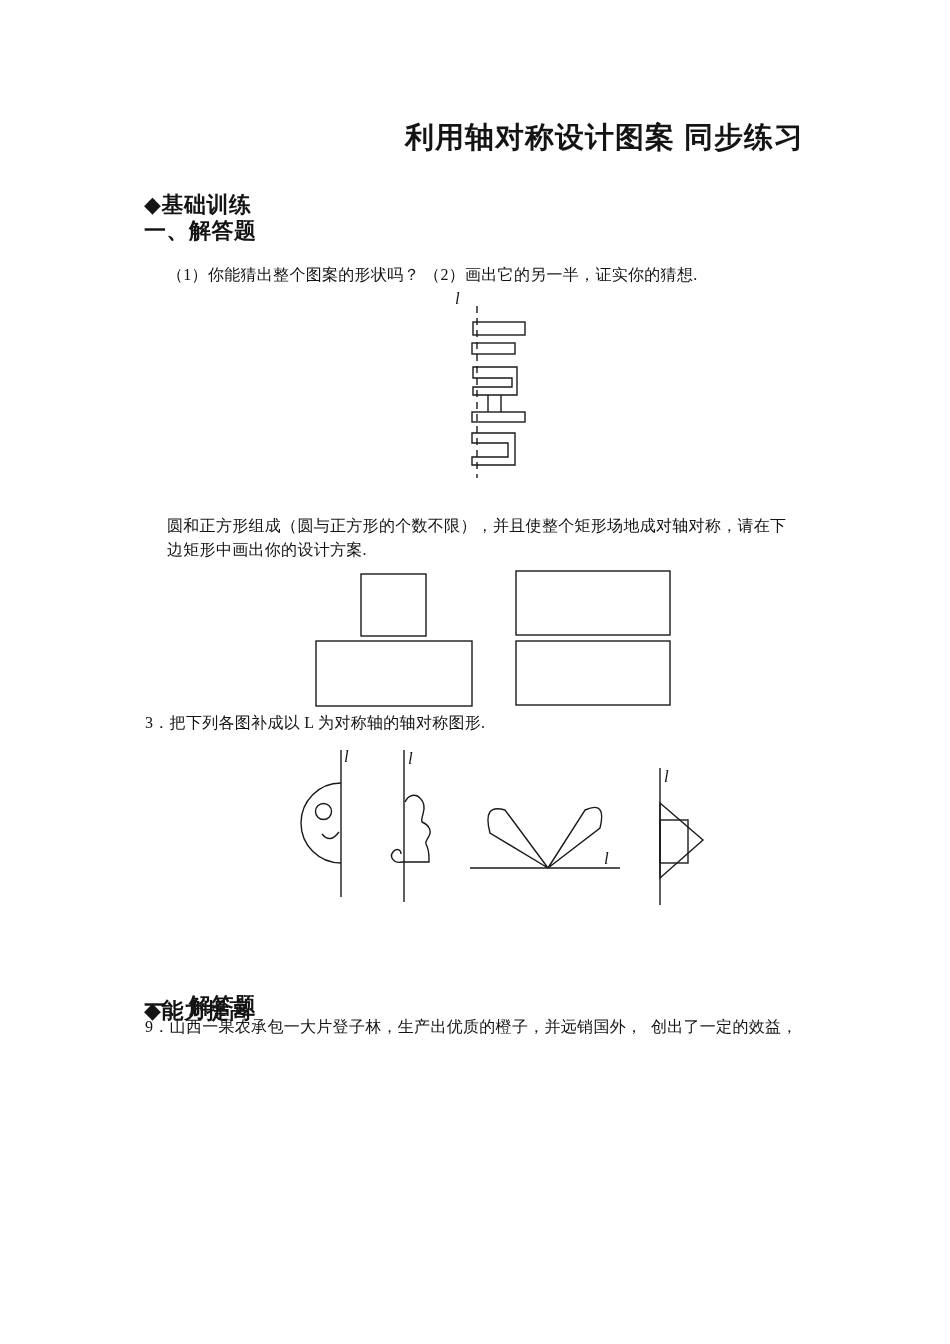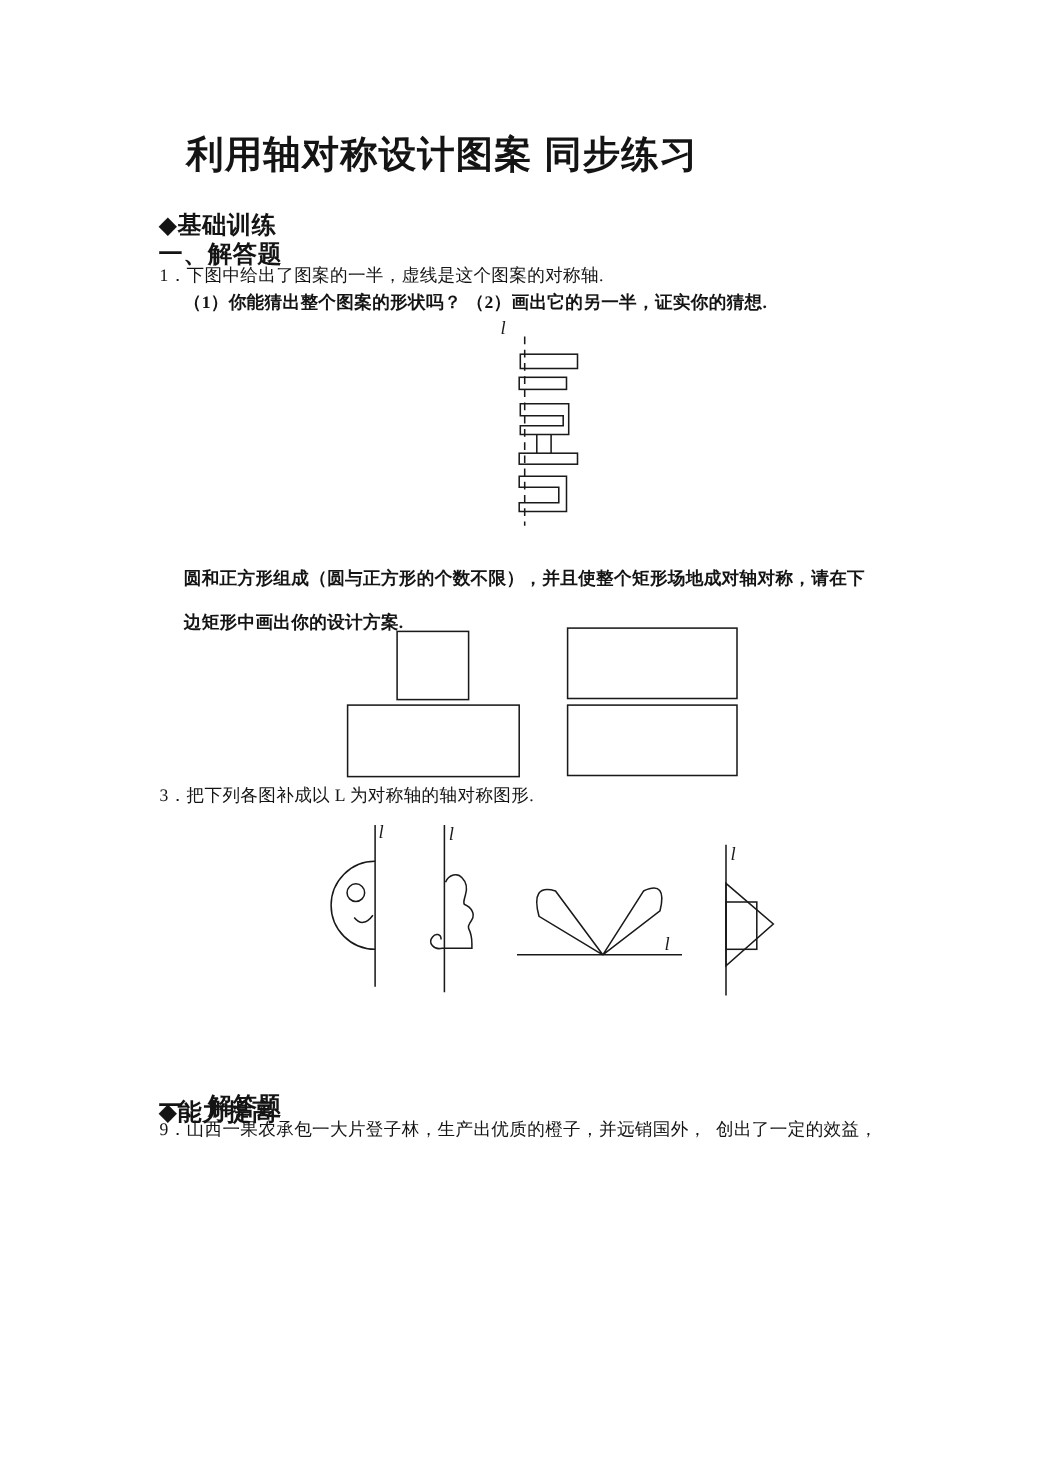--- a/index.html
+++ b/index.html
@@ -3,67 +3,66 @@
 <meta charset="utf-8">
 <style>
   html,body { margin:0; padding:0; background:#e8e8e8; }
   .page {
     position:relative; width:950px; height:1344px; margin:0 auto;
     background:#ffffff; overflow:hidden;
     font-family:"Liberation Serif","DejaVu Serif",serif; color:#141414;
   }
   .title {
     position:absolute; top:118px; left:0; width:804px; margin:0;
-    text-align:center; font-size:34px; font-weight:bold; letter-spacing:1px;
+    text-align:right; font-size:29px; font-weight:bold; letter-spacing:1px;
     font-family:"Liberation Sans","DejaVu Sans",sans-serif;
   }
   .hdr {
     position:absolute; left:144px; font-size:22px; font-weight:bold;
     font-family:"Liberation Sans","DejaVu Sans",sans-serif; letter-spacing:0.5px;
     white-space:pre;
   }
   .line {
     position:absolute; left:145px; font-size:16px; letter-spacing:0.3px;
     white-space:pre;
   }
-  .cont { left:167px;font-weight:bold; }
+  .cont { left:167px; }
   svg.fig { position:absolute; }
   .ink { stroke:#1a1a1a; fill:none; stroke-width:1.4; stroke-linejoin:miter; }
   .axlbl {
     font-family:"Liberation Serif","DejaVu Serif",serif; font-style:italic;
     font-size:17px; fill:#1a1a1a; stroke:none;
   }
 </style>
 </head>
 <body>
 
 <div class="page">
 
   <h1 class="title">利用轴对称设计图案 同步练习</h1>
 
   <div class="hdr" style="top:190px">◆基础训练</div>
   <div class="hdr" style="top:216px">一、解答题</div>
 
-  <div class="line" style="top:240px">1．下图中给出了图案的一半，虚线是这个图案的对称轴.</div>
   <div class="line cont" style="top:265px">（1）你能猜出整个图案的形状吗？ （2）画出它的另一半，证实你的猜想.</div>
 
   <svg class="fig" style="left:430px; top:286px" width="110" height="198" viewBox="0 0 110 198">
     <text class="axlbl" x="25" y="18">l</text>
     <line class="ink" x1="47" y1="20" x2="47" y2="192" stroke-dasharray="7 5"></line>
     <rect class="ink" x="43" y="36" width="52" height="13"></rect>
     <rect class="ink" x="42" y="57" width="43" height="11"></rect>
     <path class="ink" d="M43,81 H87 V109 H43 V101 H82 V92 H43 Z"></path>
     <line class="ink" x1="58" y1="109" x2="58" y2="126"></line>
     <line class="ink" x1="71" y1="109" x2="71" y2="126"></line>
     <rect class="ink" x="42" y="126" width="53" height="10"></rect>
     <path class="ink" d="M42,147 H85 V179 H42 V171 H78 V157 H42 Z"></path>
   </svg>
 
   <div class="line cont" style="top:516px">圆和正方形组成（圆与正方形的个数不限），并且使整个矩形场地成对轴对称，请在下</div>
-  <div class="line cont" style="top:556px">边矩形中画出你的设计方案.</div>
+  <div class="line cont" style="top:540px">边矩形中画出你的设计方案.</div>
 
   <svg class="fig" style="left:300px; top:562px" width="380" height="150" viewBox="0 0 380 150">
     <rect class="ink" x="61" y="12" width="65" height="62" stroke-width="2"></rect>
     <rect class="ink" x="16" y="79" width="156" height="65" stroke-width="2"></rect>
     <rect class="ink" x="216" y="9" width="154" height="64" stroke-width="2"></rect>
     <rect class="ink" x="216" y="79" width="154" height="64" stroke-width="2"></rect>
   </svg>
 
   <div class="line" style="top:713px">3．把下列各图补成以 L 为对称轴的轴对称图形.</div>
 

